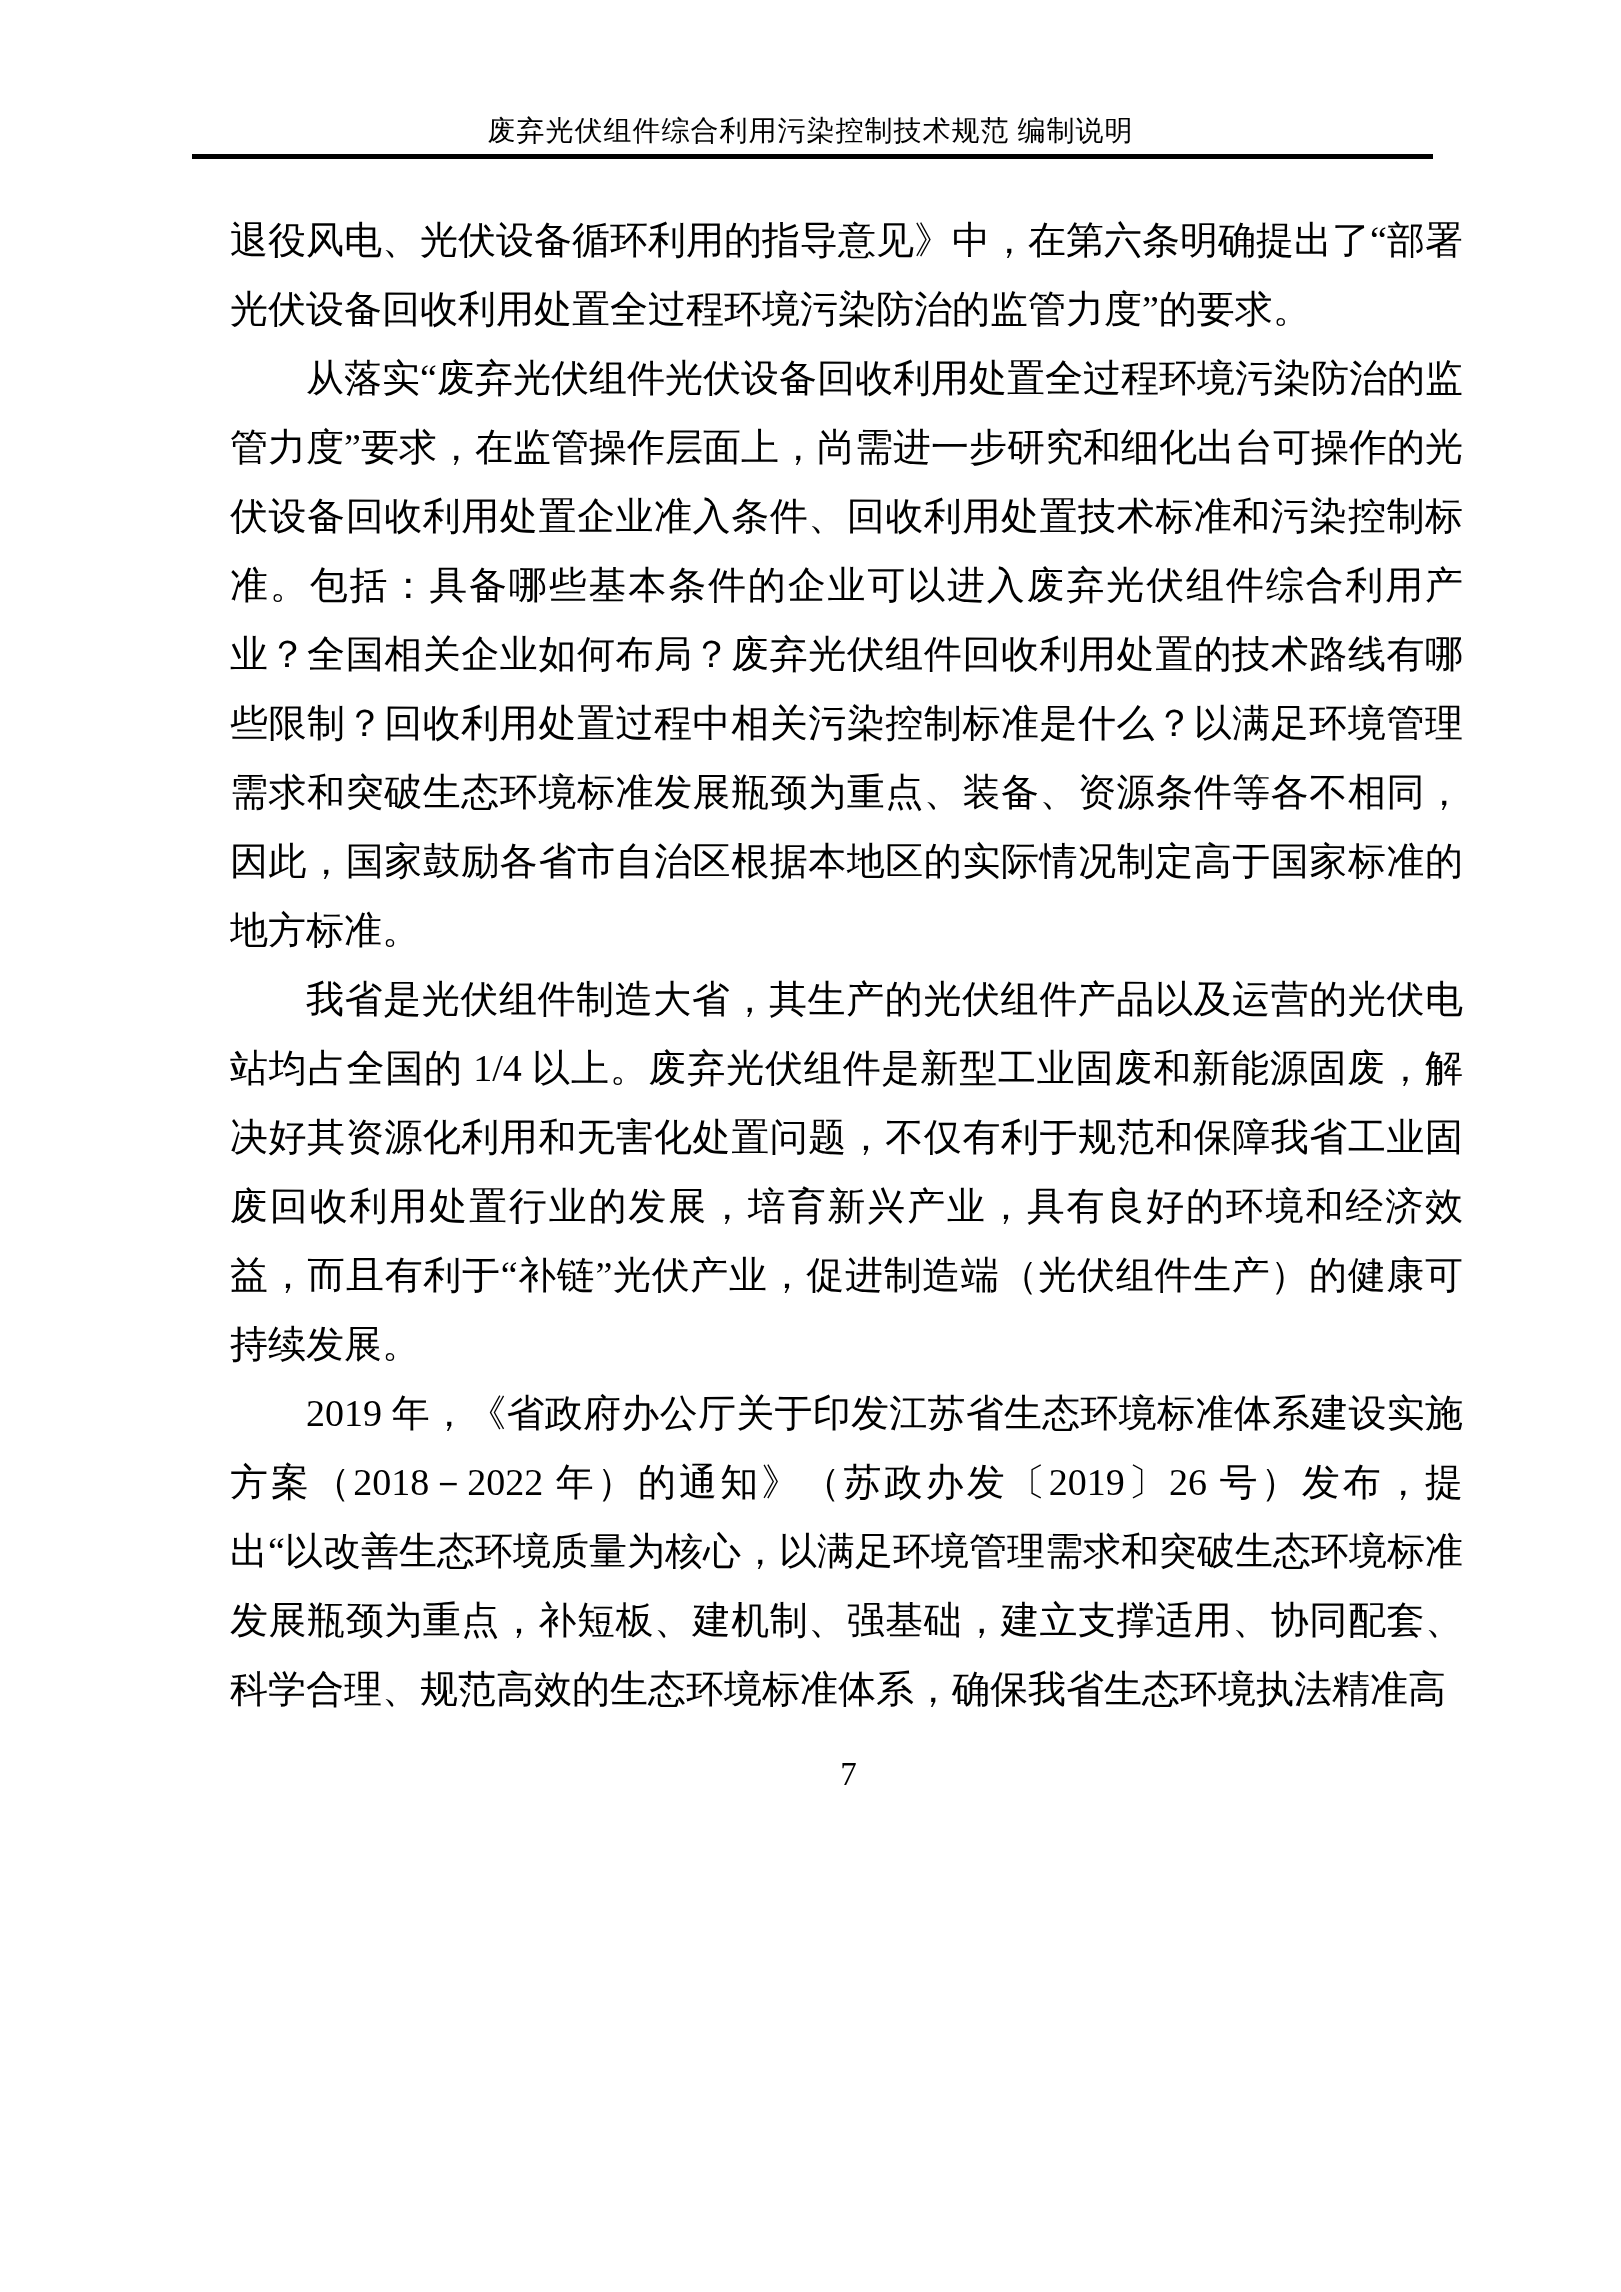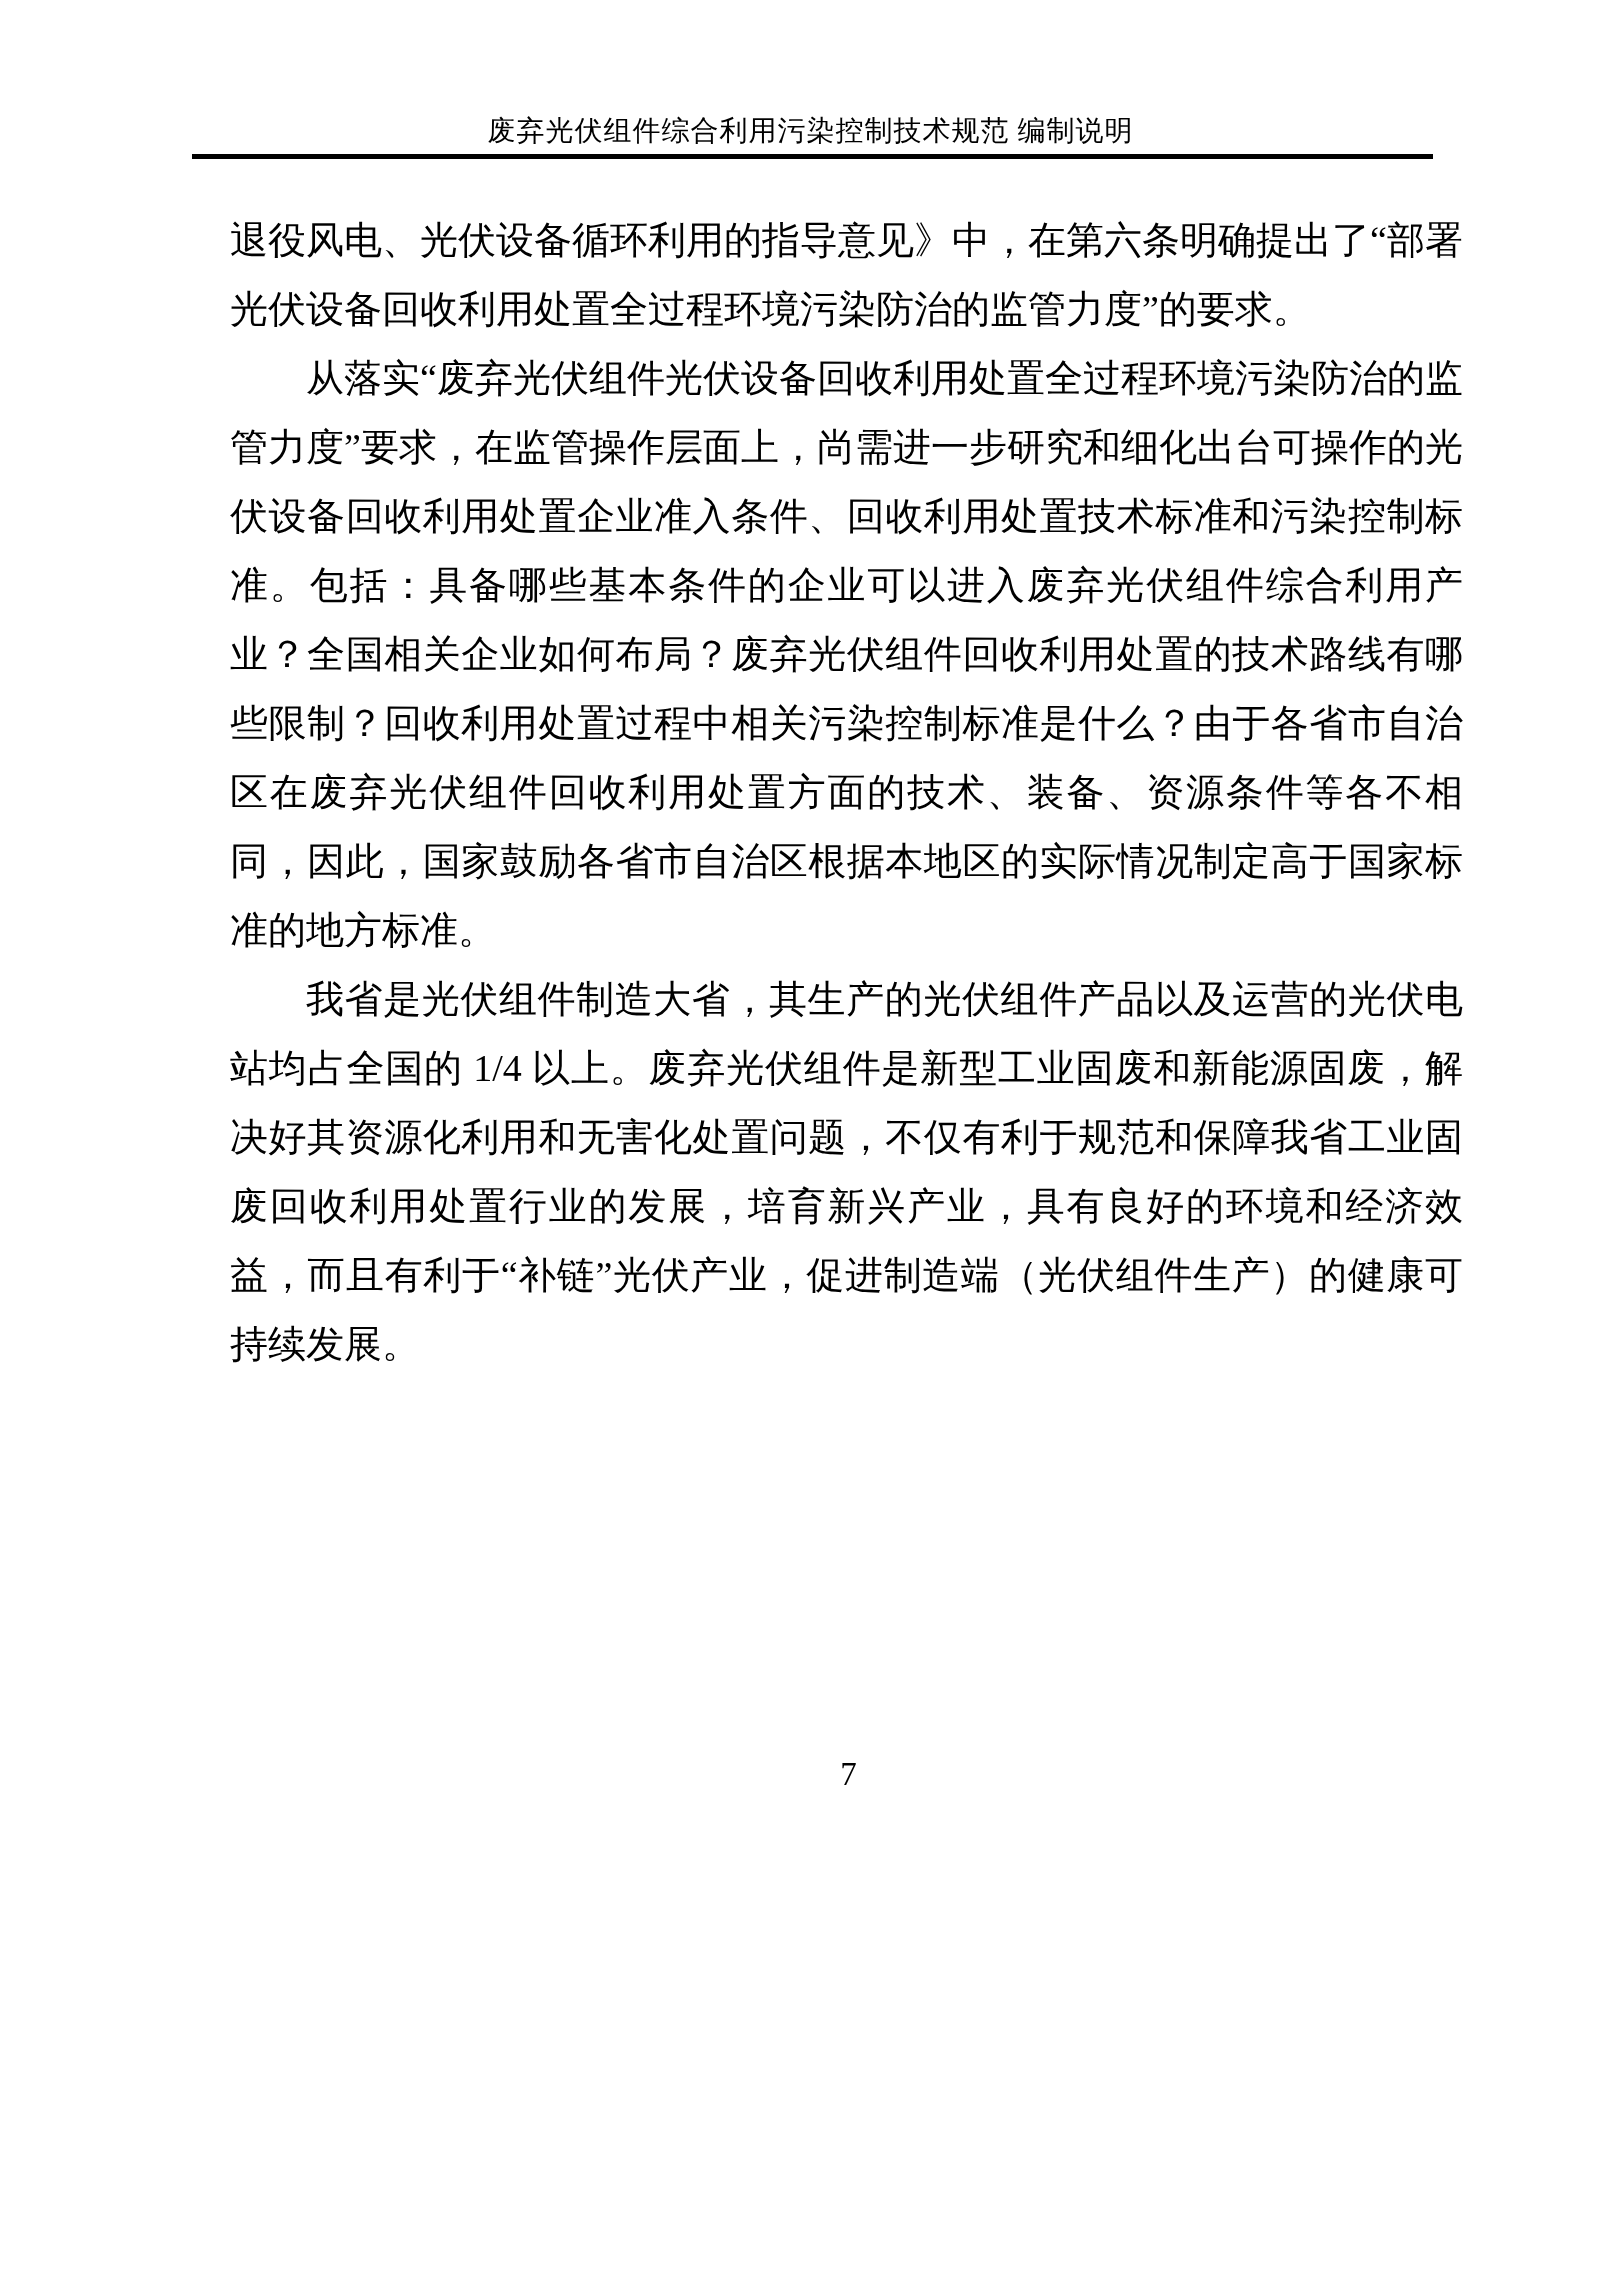--- a/index.html
+++ b/index.html
@@ -74,22 +74,23 @@
 <body>
 
 <div class="page">
 
   <div class="header-title">废弃光伏组件综合利用污染控制技术规范 编制说明</div>
 
   <div class="header-rule"></div>
 
   <div class="doc-body">
     <p class="no-indent">退役风电、光伏设备循环利用的指导意见》中，在第六条明确提出了“部署光伏设备回收利用处置全过程环境污染防治的监管力度”的要求。</p>
-    <p>从落实“废弃光伏组件光伏设备回收利用处置全过程环境污染防治的监管力度”要求，在监管操作层面上，尚需进一步研究和细化出台可操作的光伏设备回收利用处置企业准入条件、回收利用处置技术标准和污染控制标准。包括：具备哪些基本条件的企业可以进入废弃光伏组件综合利用产业？全国相关企业如何布局？废弃光伏组件回收利用处置的技术路线有哪些限制？回收利用处置过程中相关污染控制标准是什么？由于各省市自治区在废弃光伏组件回收利用处置方面的技术、装备、资源条件等各不相同，因此，国家鼓励各省市自治区根据本地区的实际情况制定高于国家标准的地方标准。</p>
+    <p>从落实“废弃光伏组件光伏设备回收利用处置全过程环境污染防治的监管力度”要求，在监管操作层面上，尚需进一步研究和细化出台可操作的光伏设备回收利用处置企业准入条件、回收利用处置技术标准和污染控制标准。包括：具备哪些基本条件的企业可以进入废弃光伏组件综合利用产业？全国相关企业如何布局？废弃光伏组件回收利用处置的技术路线有哪些限制？回收利用处置过程中相关污染控制标准是什么？以满足环境管理需求和突破生态环境标准发展瓶颈为重点、装备、资源条件等各不相同，因此，国家鼓励各省市自治区根据本地区的实际情况制定高于国家标准的地方标准。</p>
     <p>我省是光伏组件制造大省，其生产的光伏组件产品以及运营的光伏电站均占全国的 1/4 以上。废弃光伏组件是新型工业固废和新能源固废，解决好其资源化利用和无害化处置问题，不仅有利于规范和保障我省工业固废回收利用处置行业的发展，培育新兴产业，具有良好的环境和经济效益，而且有利于“补链”光伏产业，促进制造端（光伏组件生产）的健康可持续发展。</p>
+    <p>2019 年，《省政府办公厅关于印发江苏省生态环境标准体系建设实施方案（2018－2022 年）的通知》（苏政办发〔2019〕26 号）发布，提出“以改善生态环境质量为核心，以满足环境管理需求和突破生态环境标准发展瓶颈为重点，补短板、建机制、强基础，建立支撑适用、协同配套、科学合理、规范高效的生态环境标准体系，确保我省生态环境执法精准高</p>
   </div>
 
   <div class="footer">
     <span class="page-num">7</span>
   </div>
 
 </div>
 
 
 </body></html>

